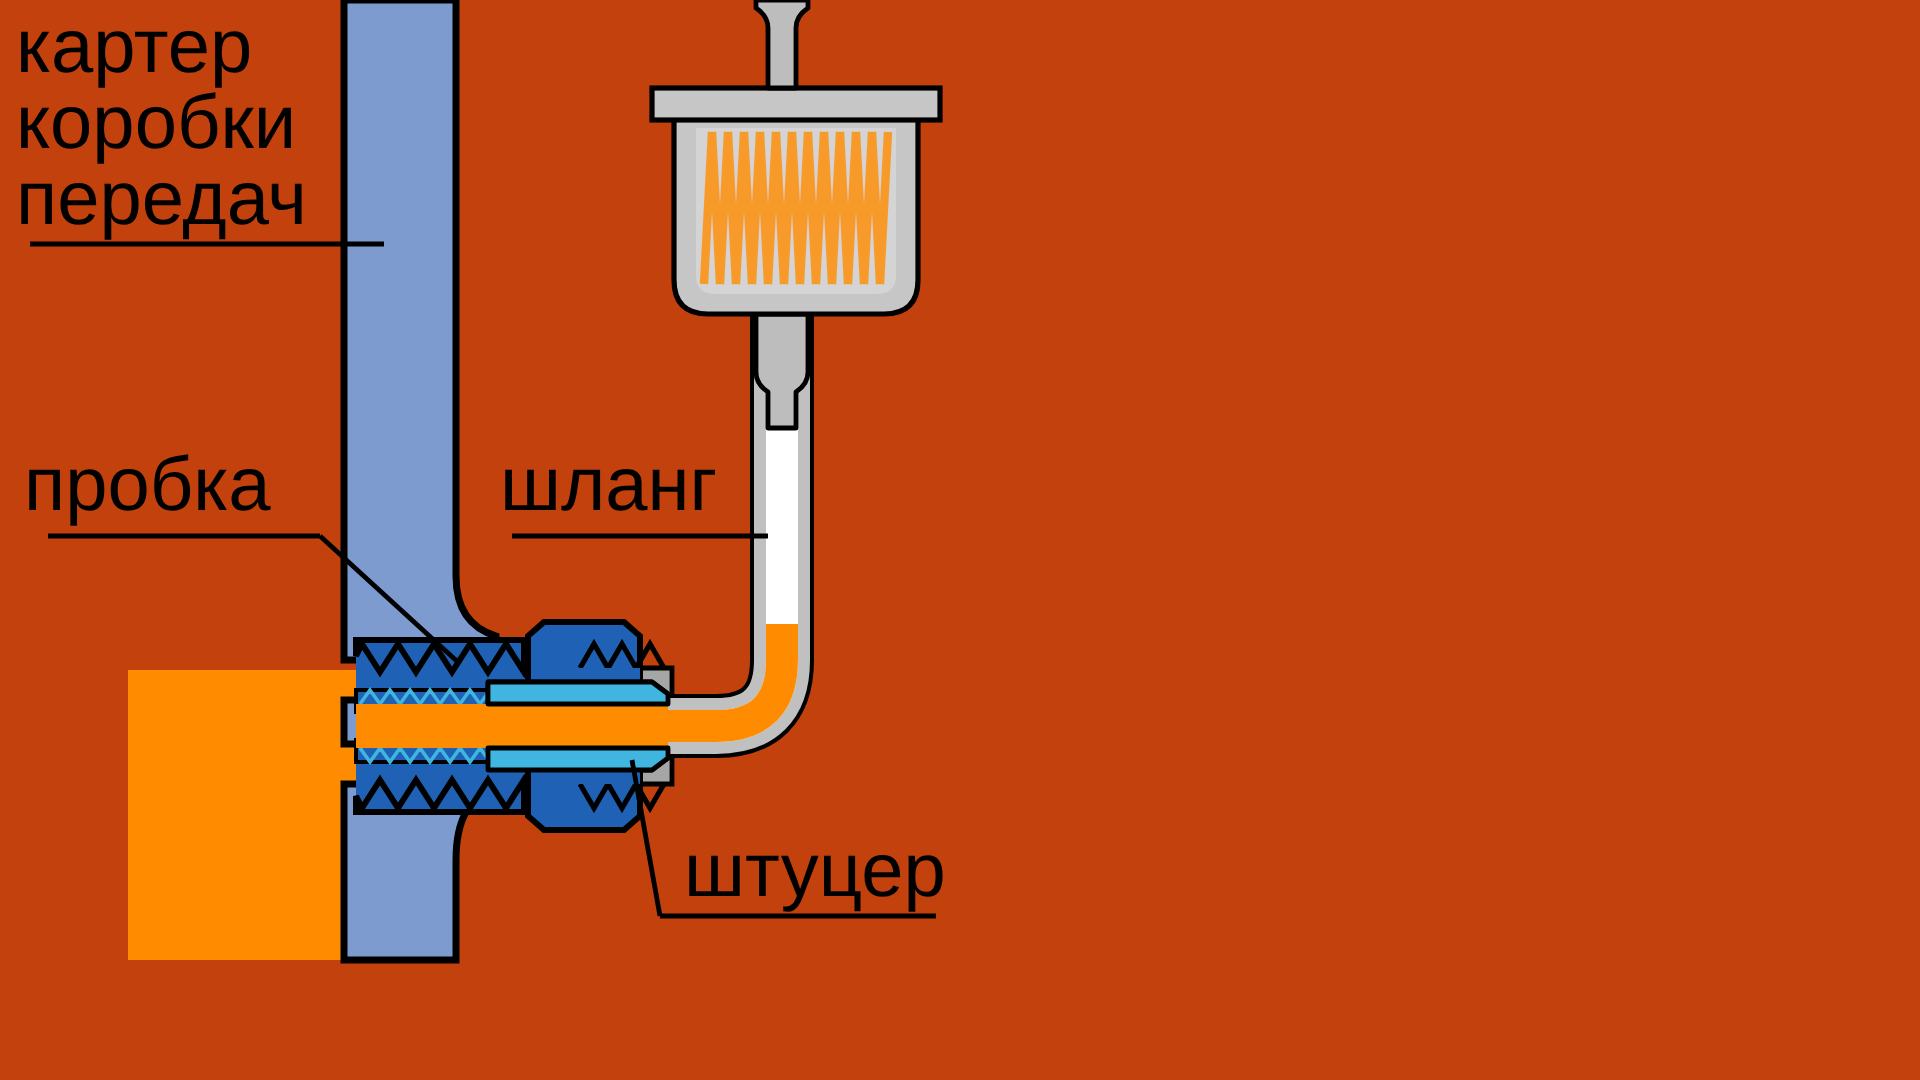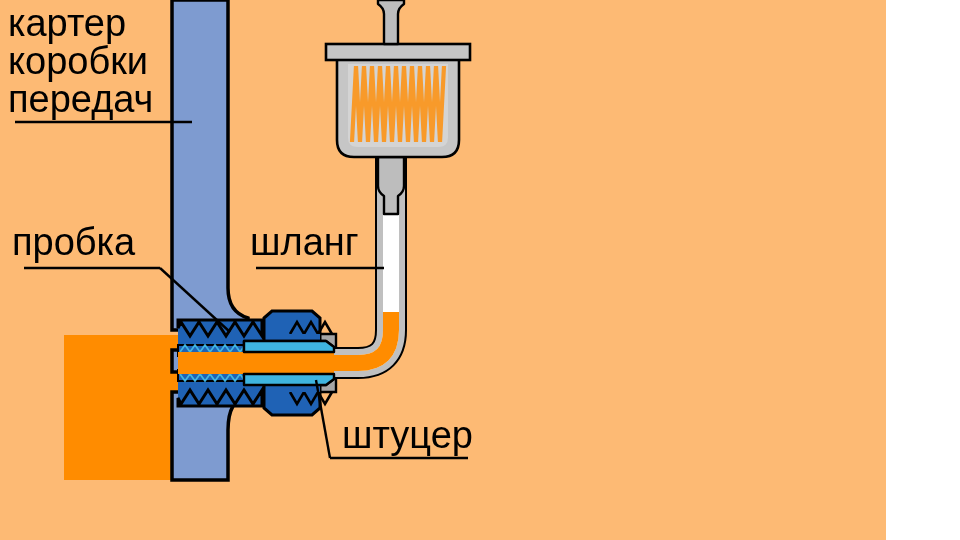--- a/index.html
+++ b/index.html
@@ -8,23 +8,23 @@
     background: #ffffff;
   }
   body {
     width: 960px;
     height: 540px;
     overflow: hidden;
     font-family: "Liberation Sans", sans-serif;
   }
   #diagram-root {
     position: relative;
-    width: 886px;
+    width: 960px;
     height: 540px;
-    background: #fdba74;
+    background: #c2410c;
   }
   svg#diagram-svg {
     display: block;
     width: 960px;
     height: 540px;
   }
   .label-text {
     font-family: "Liberation Sans", sans-serif;
     font-size: 38px;
     fill: #000000;

